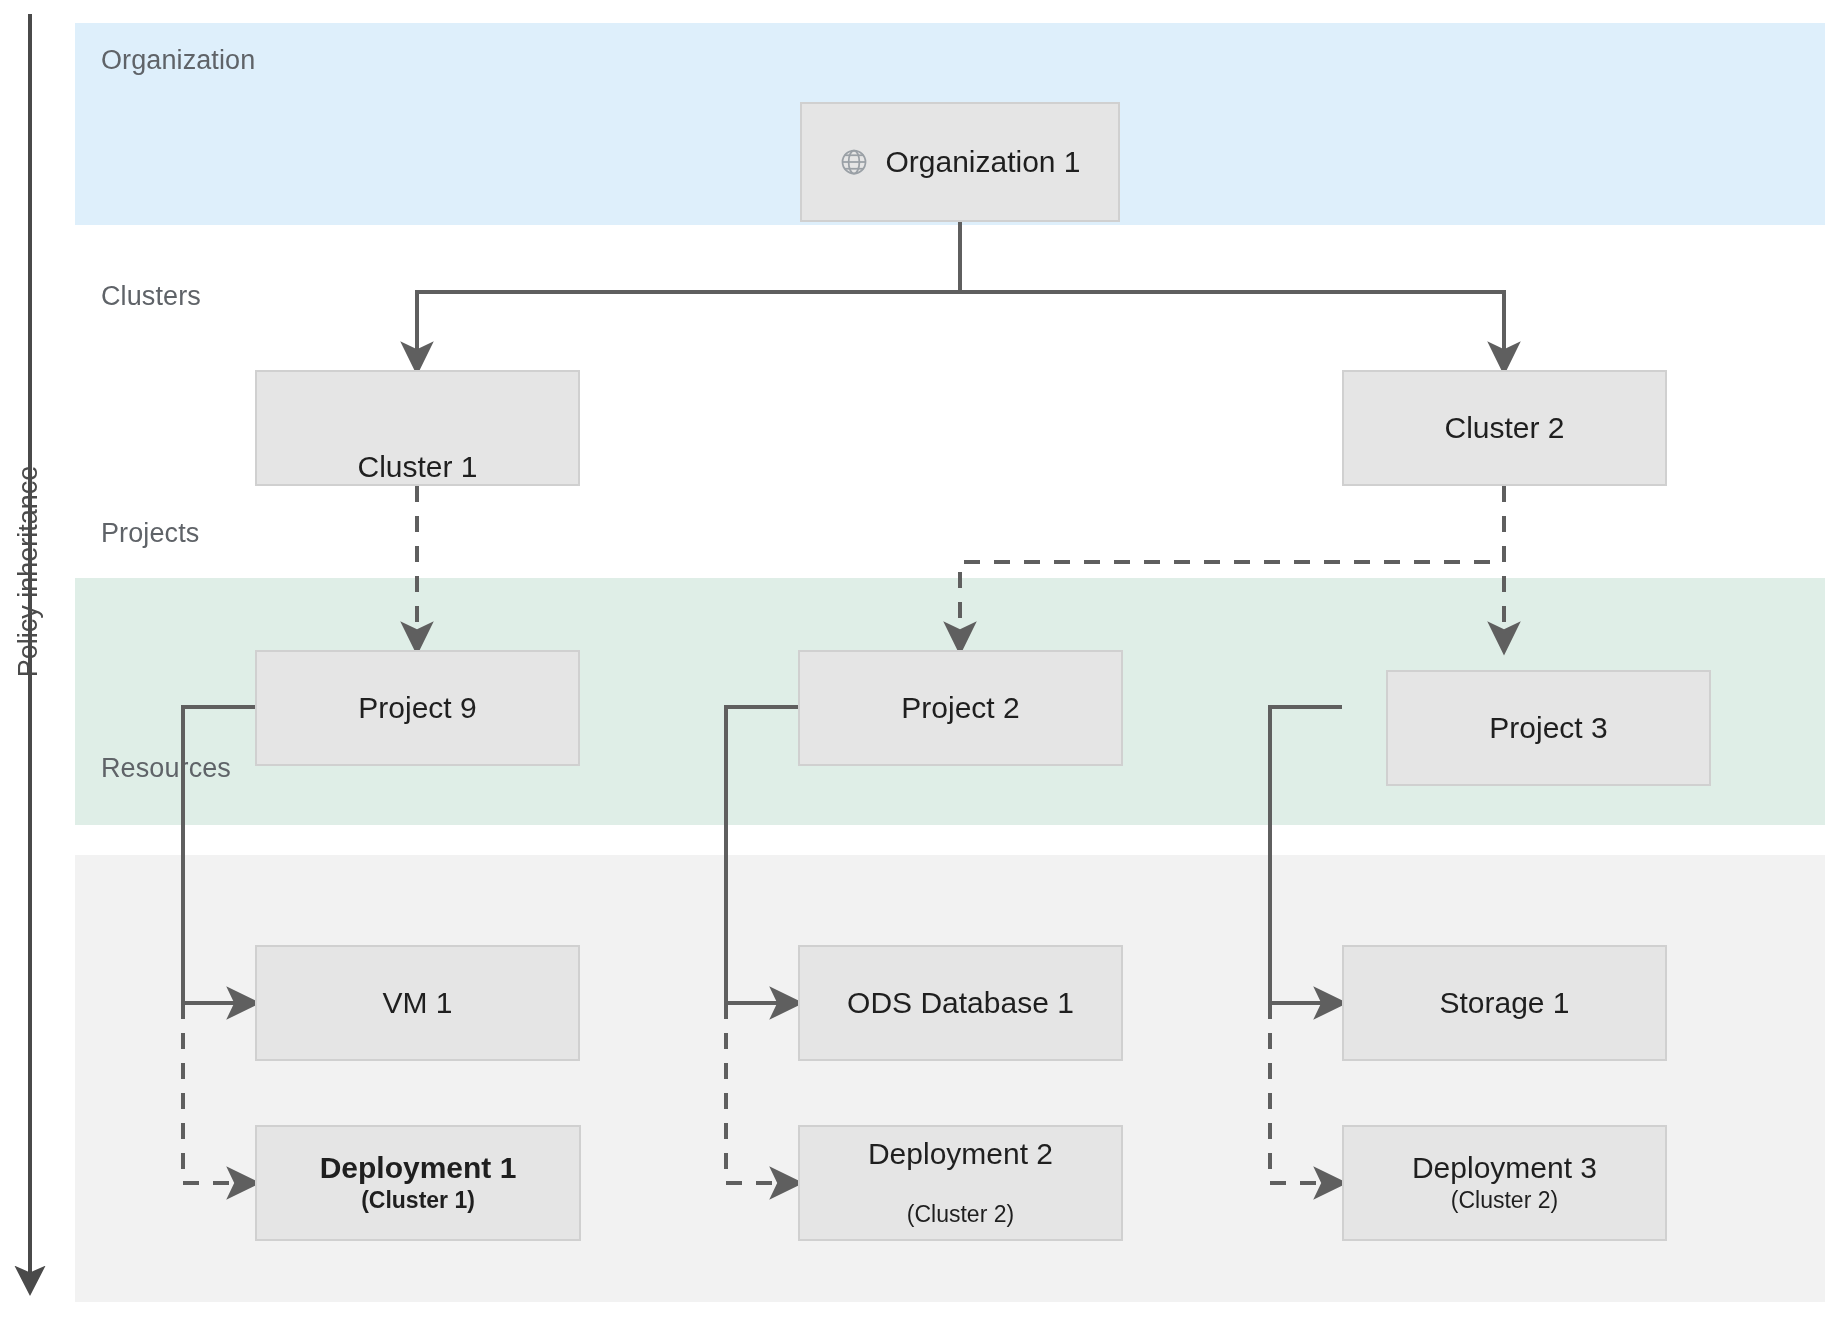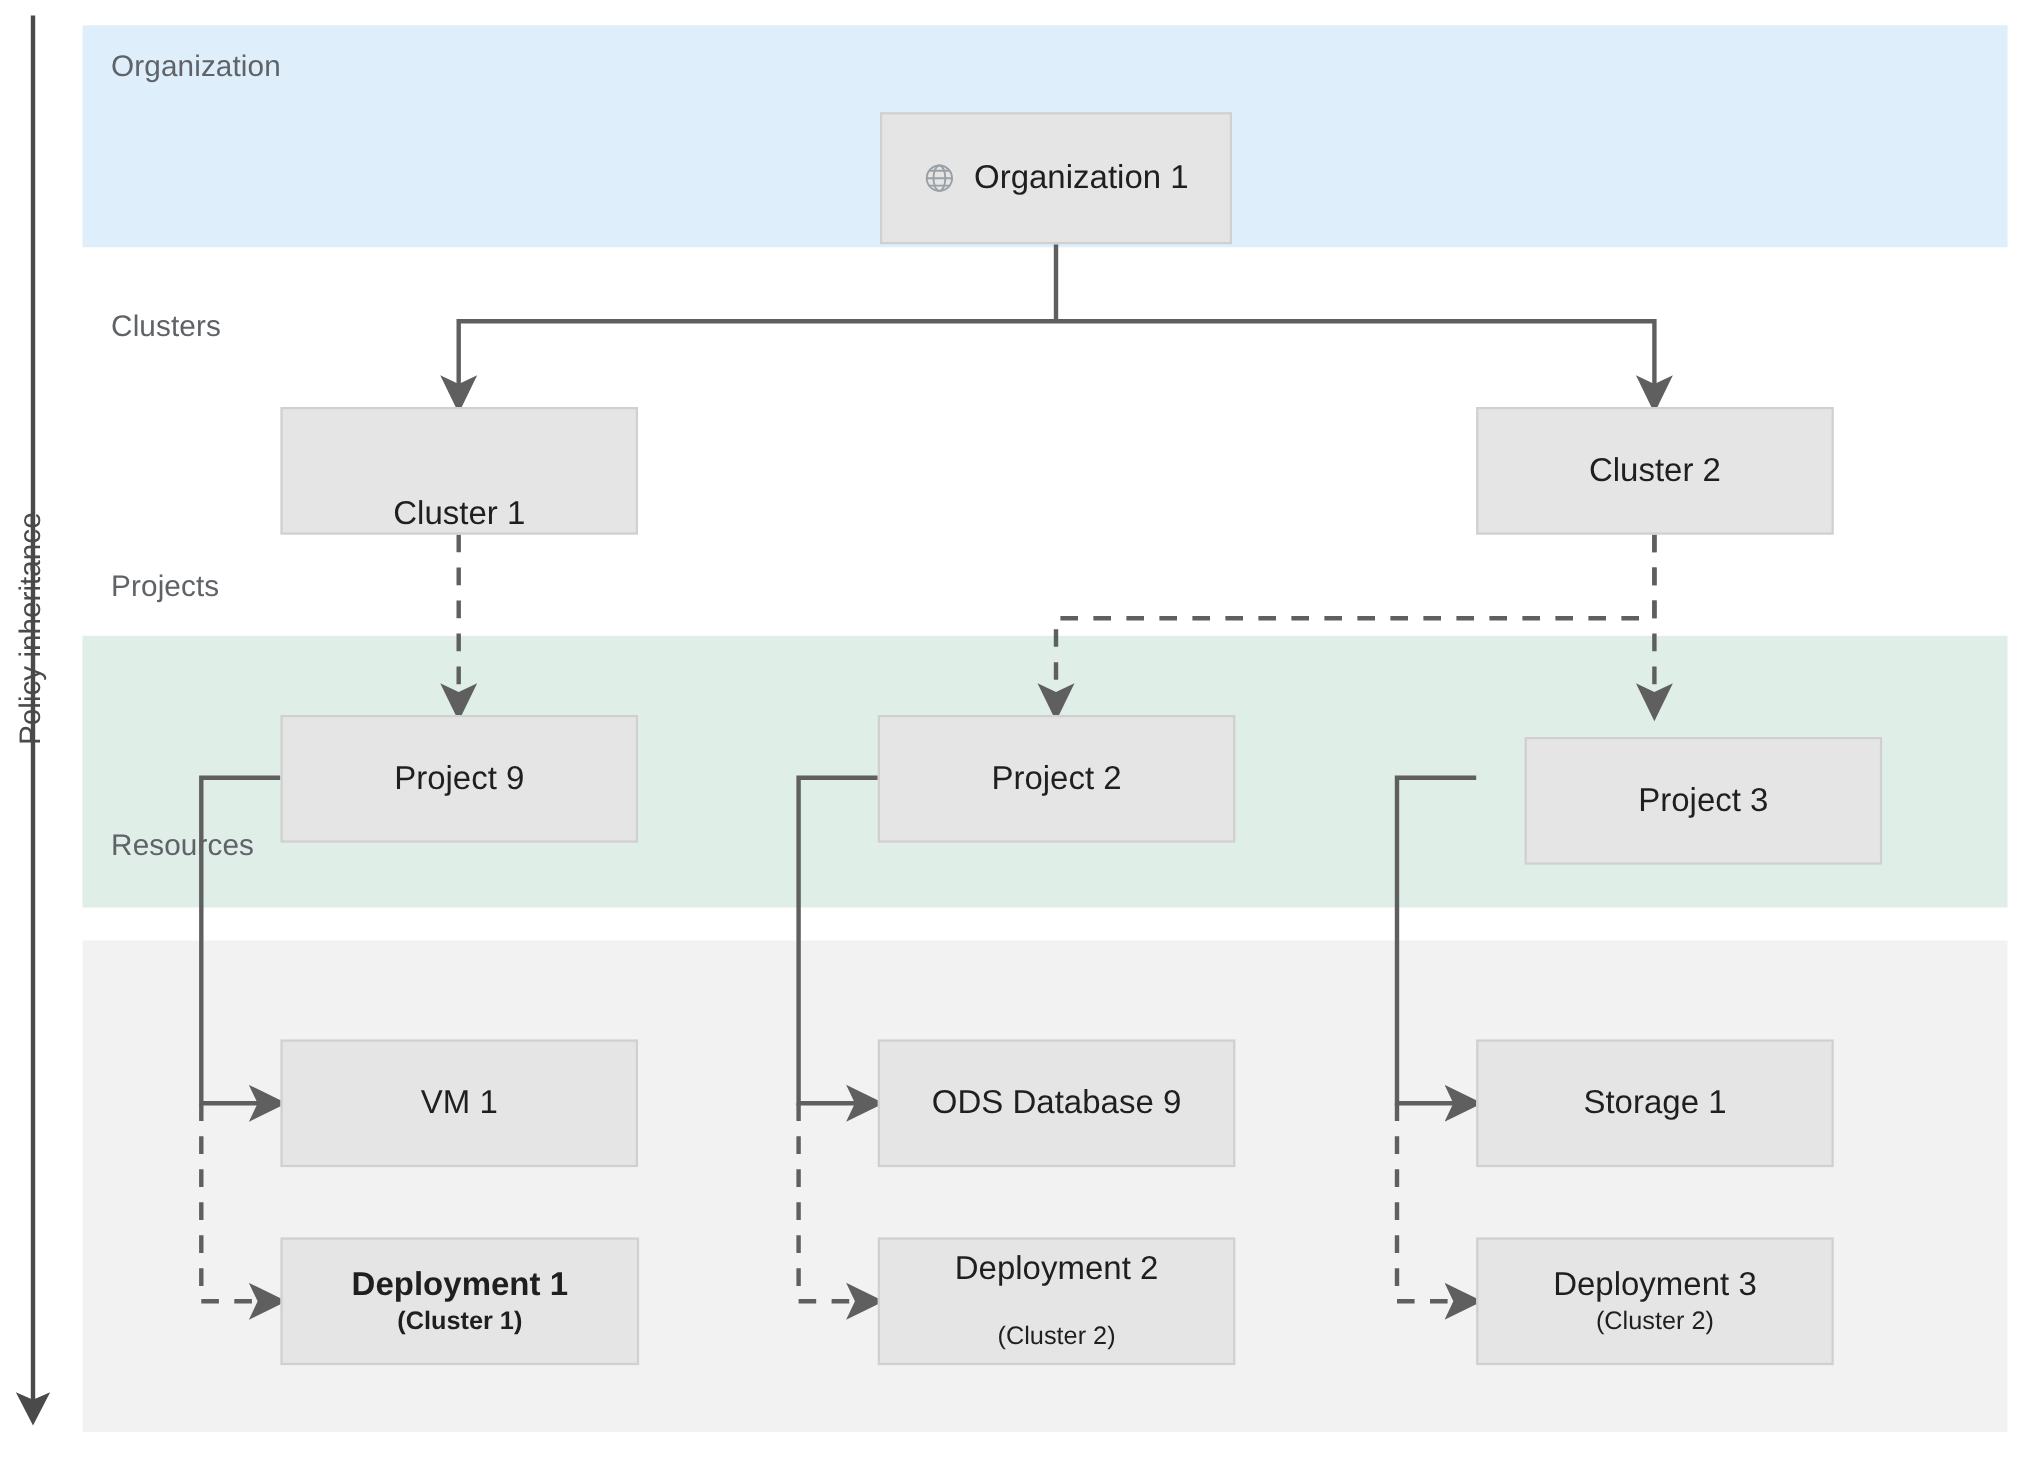--- a/index.html
+++ b/index.html
@@ -211,21 +211,21 @@
 
   <div class="node n-p3">
     <span class="title">Project 3</span>
   </div>
 
   <div class="node n-vm1">
     <span class="title">VM 1</span>
   </div>
 
   <div class="node n-ods">
-    <span class="title">ODS Database 9</span>
+    <span class="title">ODS Database 1</span>
   </div>
 
   <div class="node n-sto">
     <span class="title">Storage 1</span>
   </div>
 
   <div class="node n-d1">
     <span class="title">Deployment 1</span>
     <span class="subtitle">(Cluster 1)</span>
   </div>

